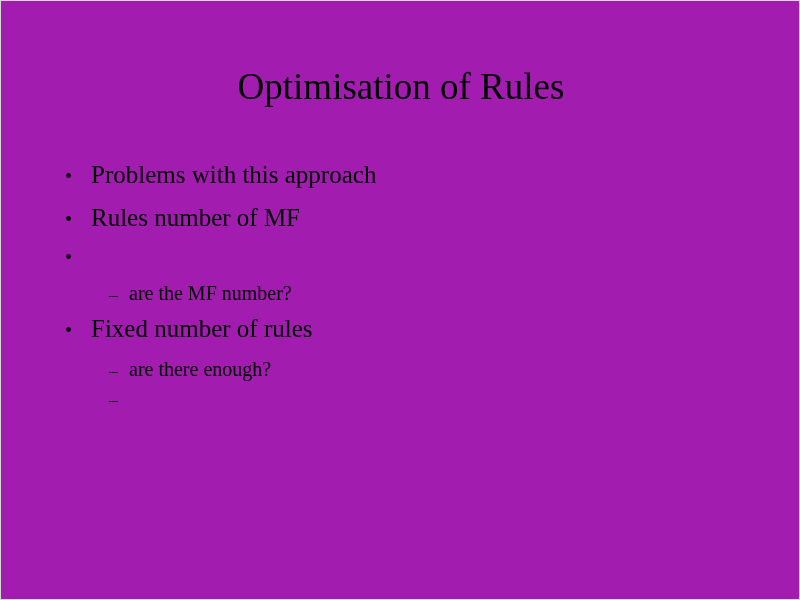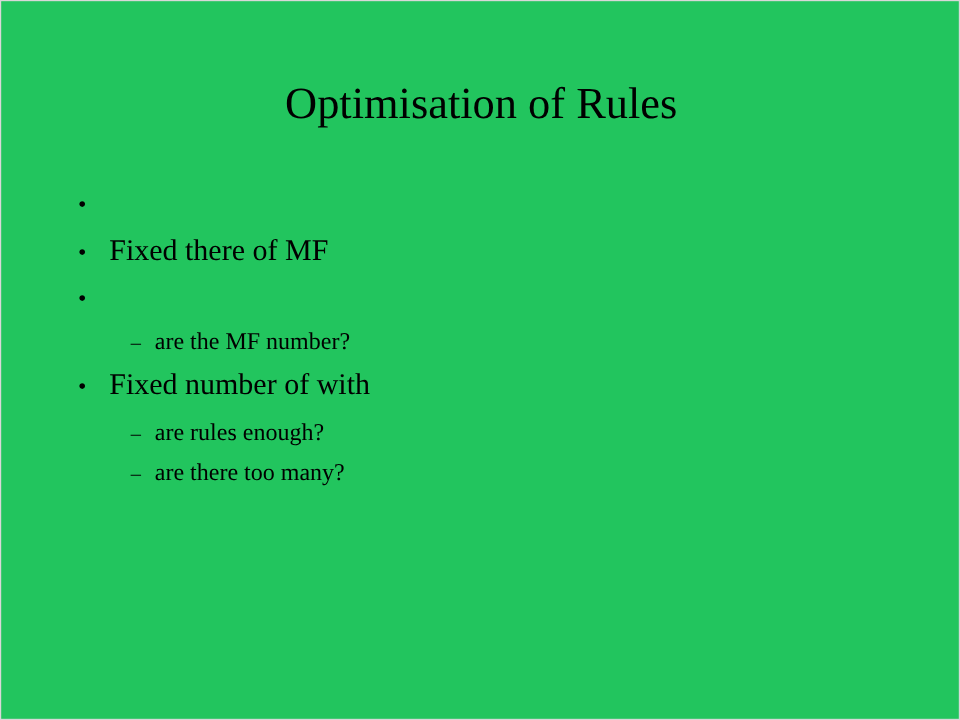--- a/index.html
+++ b/index.html
@@ -13,21 +13,21 @@
     font-family: "Liberation Serif", serif;
     color: #000000;
     overflow: hidden;
   }
   .slide {
     position: relative;
     width: 800px;
     height: 600px;
     box-sizing: border-box;
     border: 1px solid #d8d8d8;
-    background: #22c55e;
+    background: #a21caf;
   }
   .slide-title {
     position: absolute;
     top: 66px;
     left: 0;
     width: 800px;
     text-align: center;
     font-size: 37px;
     line-height: 1.1;
     font-family: "Liberation Serif", serif;
@@ -80,45 +80,45 @@
 <body>
 
 <div class="slide">
 
   <div class="slide-title">Optimisation of Rules</div>
 
   <div class="body-list">
 
     <div class="bullet-row level-1">
       <span class="bullet-mark">•</span>
+      <span class="bullet-text">Problems with this approach</span>
     </div>
 
     <div class="bullet-row level-1">
       <span class="bullet-mark">•</span>
-      <span class="bullet-text">Fixed there of MF</span>
+      <span class="bullet-text">Rules number of MF</span>
     </div>
 
     <div class="bullet-row level-1">
       <span class="bullet-mark">•</span>
     </div>
 
     <div class="bullet-row level-2">
       <span class="bullet-mark">–</span>
       <span class="bullet-text">are the MF number?</span>
     </div>
 
     <div class="bullet-row level-1">
       <span class="bullet-mark">•</span>
-      <span class="bullet-text">Fixed number of with</span>
+      <span class="bullet-text">Fixed number of rules</span>
     </div>
 
     <div class="bullet-row level-2">
       <span class="bullet-mark">–</span>
-      <span class="bullet-text">are rules enough?</span>
+      <span class="bullet-text">are there enough?</span>
     </div>
 
     <div class="bullet-row level-2">
       <span class="bullet-mark">–</span>
-      <span class="bullet-text">are there too many?</span>
     </div>
 
   </div>
 </div>
 
 </body></html>

